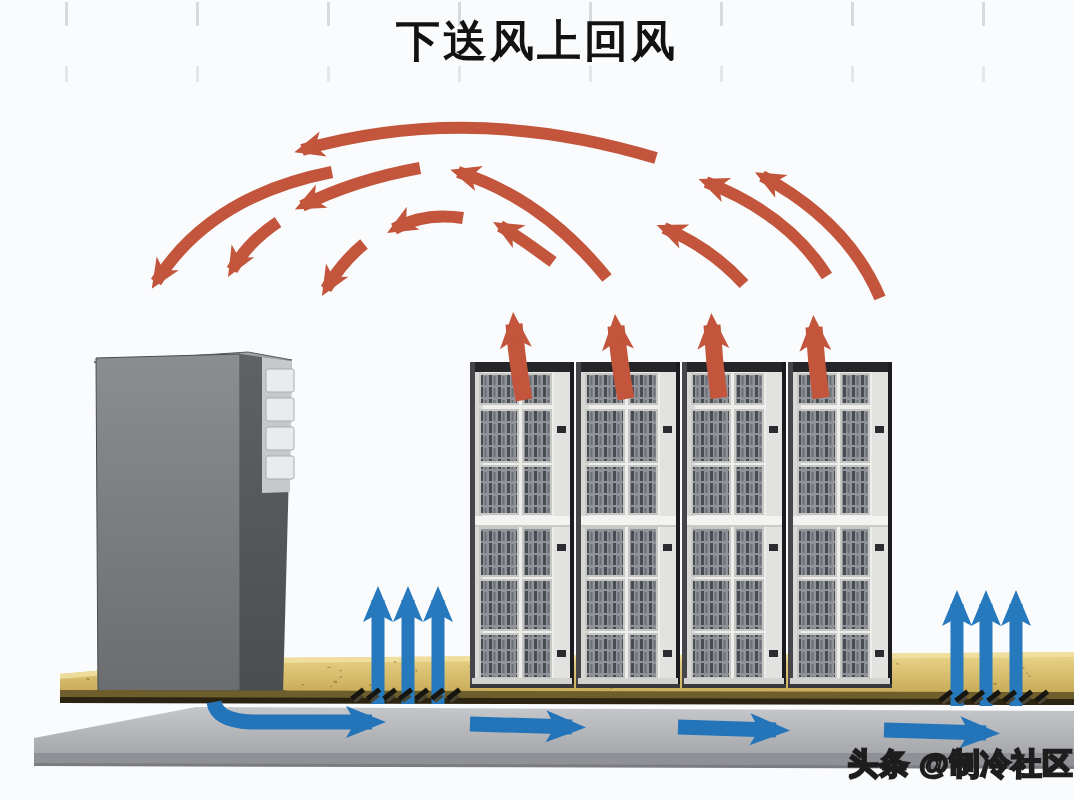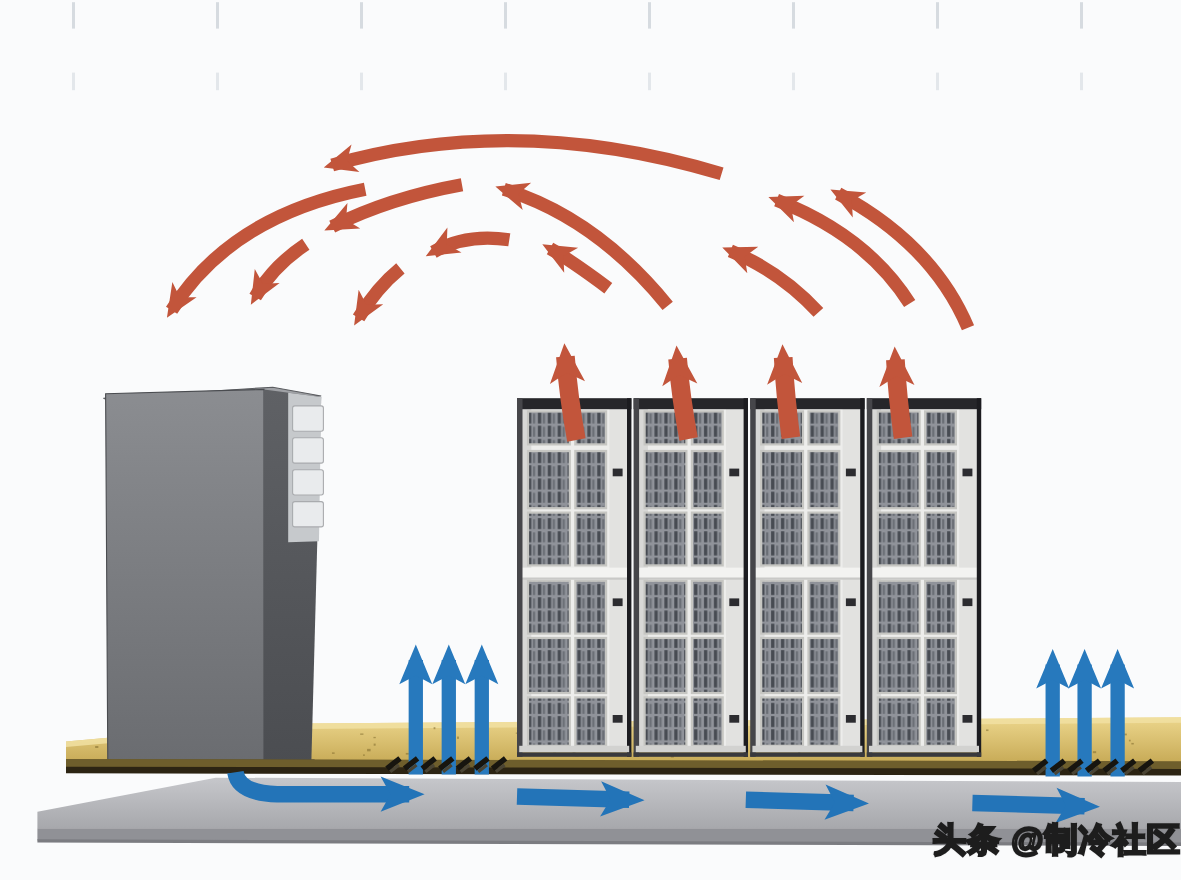--- a/index.html
+++ b/index.html
@@ -20,20 +20,21 @@
              -webkit-text-stroke:2.4px #1d1d1d;
              text-shadow:0 0 2px rgba(0,0,0,.55);text-align:right;}
 </style>
 </head>
 <body>
 
 <div class="stage">
   <div class="ticks t1"></div>
   <div class="ticks t2"></div>
 
+  <div class="title">下送风上回风</div>
 
   <svg id="scene" width="1074" height="800" viewBox="0 0 1074 800">
     <defs>
       <marker id="mRed" markerUnits="userSpaceOnUse" markerWidth="34" markerHeight="30" refX="24" refY="15" orient="auto">
         <path d="M2,2 L32,15 L2,28 L10,15 Z" fill="#c2553b"></path>
       </marker>
       <marker id="mRedB" markerUnits="userSpaceOnUse" markerWidth="40" markerHeight="36" refX="26" refY="18" orient="auto">
         <path d="M2,2 L38,18 L2,34 L11,18 Z" fill="#c2553b"></path>
       </marker>
       <marker id="mBlue" markerUnits="userSpaceOnUse" markerWidth="40" markerHeight="34" refX="24" refY="17" orient="auto">

